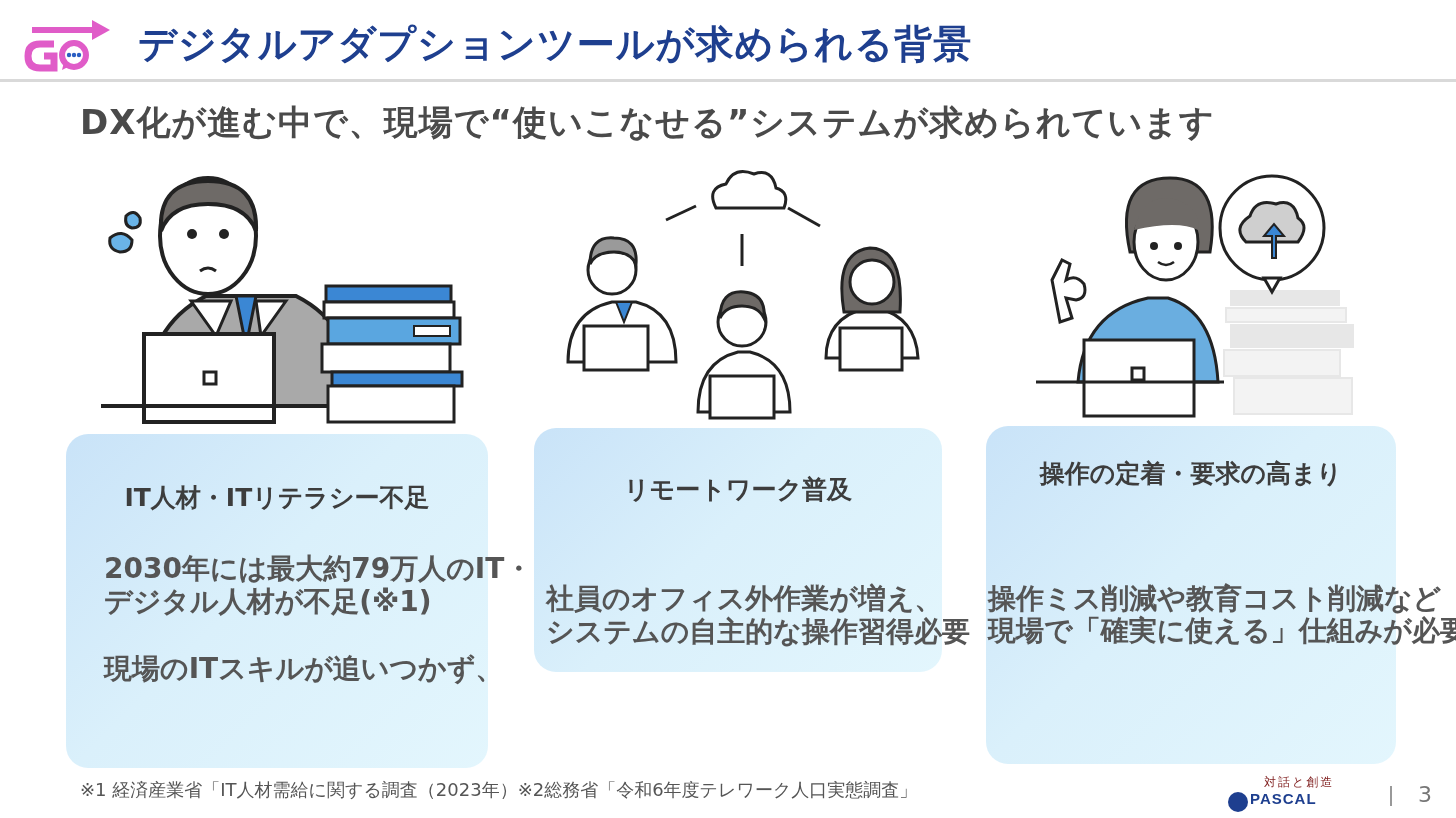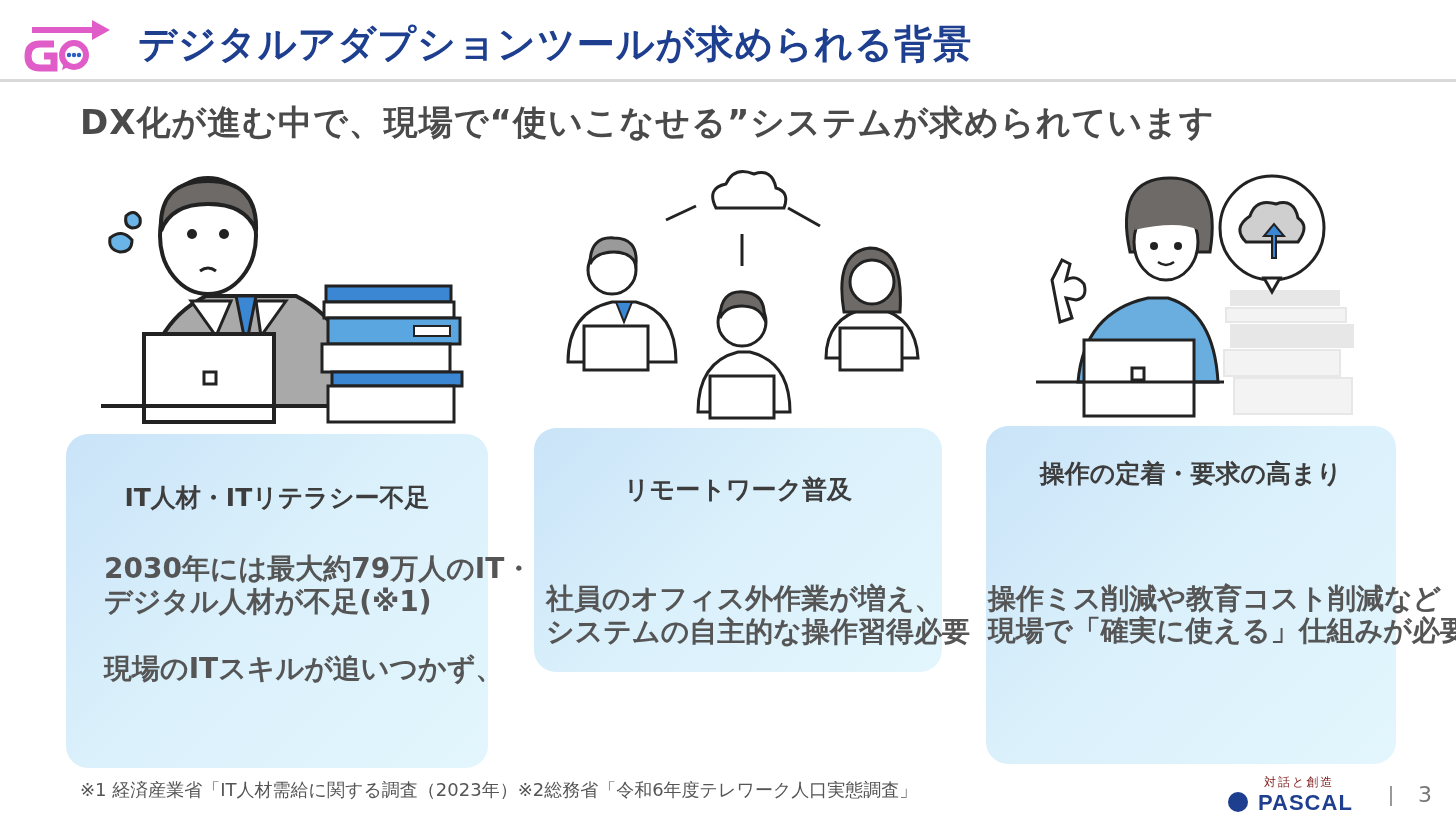--- a/index.html
+++ b/index.html
@@ -28,21 +28,21 @@
     .card-title {
       position:absolute; left:0; right:0; text-align:center;
       font-size:25px; font-weight:bold; color:#3d3d3d; line-height:44px;
     }
     .card-body { position:absolute; font-size:28px; color:#555; line-height:33px; white-space:nowrap;font-weight:bold; }
     .footnote {
       position:absolute; left:80px; top:778px; font-size:18px; color:#555; white-space:nowrap;
     }
     .brand { position:absolute; left:1228px; top:774px; width:140px; height:42px; }
     .brand-tag { position:absolute; left:36px; top:0; font-size:12px; color:#7f1d1d; letter-spacing:2px; }
-    .brand-name { position:absolute; left:22px; top:16px; font-size:22px; font-weight:bold; color:#1e3f8f; letter-spacing:1px; font-family:"Liberation Sans", sans-serif;margin-left:8px; }
+    .brand-name { position:absolute; left:22px; top:16px; font-size:15px; font-weight:bold; color:#1e3f8f; letter-spacing:1px; font-family:"Liberation Sans", sans-serif; }
     .brand-mark { position:absolute; left:0; top:18px; width:20px; height:20px; border-radius:50%; background:#1e3f8f; }
     .page-sep { position:absolute; left:1390px; top:786px; width:2px; height:20px; background:#999; }
     .page-num { position:absolute; left:1418px; top:782px; font-size:22px; color:#777; }
   </style>
 </head>
 <body>
 
 <div class="header">
   <svg class="logo" viewBox="0 0 92 56">
     <path d="M12 14 H74" stroke="#e05cc8" stroke-width="6" fill="none"></path>

